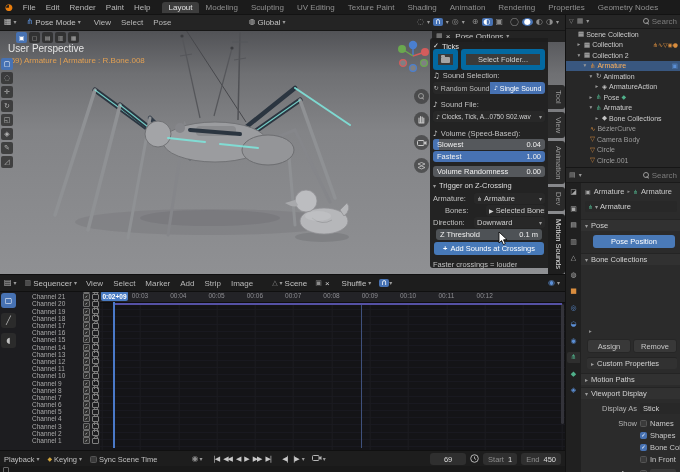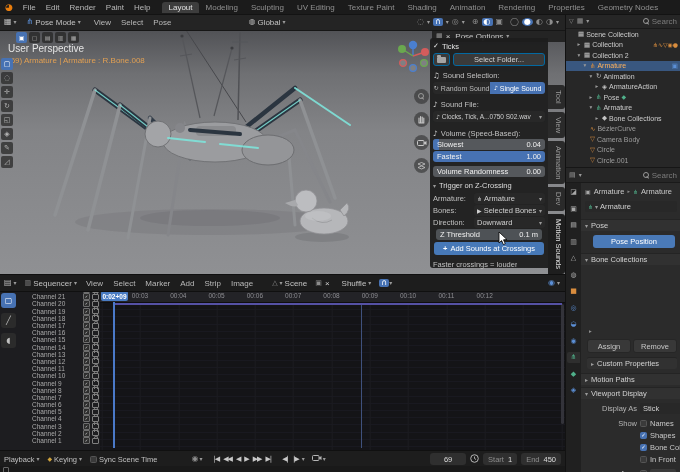--- a/index.html
+++ b/index.html
@@ -48,21 +48,21 @@
   .i-folder::before{content:'';position:absolute;left:0;top:-2px;width:4px;height:2px;background:#a5a5a5;
                     border-radius:1px 1px 0 0;}
   
   #pose-options{position:absolute;left:432px;top:0;width:133px;height:12px;background:#242424;
                 display:flex;align-items:center;gap:3px;padding-left:4px;z-index:7;border-radius:0 0 0 3px;}
   
   #npanel{position:absolute;left:430px;top:8px;width:118px;height:230px;background:#1e1e1ef2;
           z-index:8;border-radius:3px 0 0 3px;font-size:7.5px;}
   #npanel .prow{position:absolute;left:3px;width:112px;height:11px;display:flex;align-items:center;gap:3px;}
   .lbl{color:#c0c0c0;white-space:nowrap;overflow:hidden;}
-  .btn{background:#3a3a3a;border:1px solid #0369a1;border-radius:3px;color:#d0d0d0;
+  .btn{background:#3a3a3a;border:5px solid #0369a1;border-radius:3px;color:#d0d0d0;
        display:flex;align-items:center;justify-content:center;height:11px;}
   .field{background:#282828;border-radius:3px;color:#cfcfcf;display:flex;align-items:center;
          height:11px;padding:0 3px;gap:2px;overflow:hidden;white-space:nowrap;}
   .slider{position:relative;background:#55585c;border-radius:3px;height:11px;width:112px;
           display:flex;align-items:center;justify-content:space-between;padding:0 4px;
           box-sizing:border-box;color:#f0f0f0;overflow:hidden;}
   .slider .fill{position:absolute;left:0;top:0;bottom:0;background:#4772b3;}
   .slider span{position:relative;z-index:1;}
   .slider.full{background:#4772b3;}
   .toggle-l{background:#282828;border-radius:3px 0 0 3px;color:#b9b9b9;height:12px;flex:1.05;
@@ -433,21 +433,21 @@
       </div>
       <div class="prow" style="top:155px;">
         <span class="lbl" style="width:38px;flex:none;">Armature:</span>
         <span class="field" style="flex:1;">
           <span class="ic tone-light" style="font-size:6px;">⋔</span>
           <span>Armature</span>
           <span class="chev ic" style="margin-left:auto;">▾</span>
         </span>
       </div>
       <div class="prow" style="top:167px;">
-        <span class="lbl" style="width:38px;flex:none;">Bones:</span>
+        <span class="lbl" style="width:38px;flex:none;margin-left:12px;">Bones:</span>
         <span class="field" style="flex:1;">
           <span class="ic" style="font-size:6px;">▶</span>
           <span>Selected Bones</span>
           <span class="chev ic" style="margin-left:auto;">▾</span>
         </span>
       </div>
       <div class="prow" style="top:179px;">
         <span class="lbl" style="width:38px;flex:none;">Direction:</span>
         <span class="field" style="flex:1;">
           <span>Downward</span>

